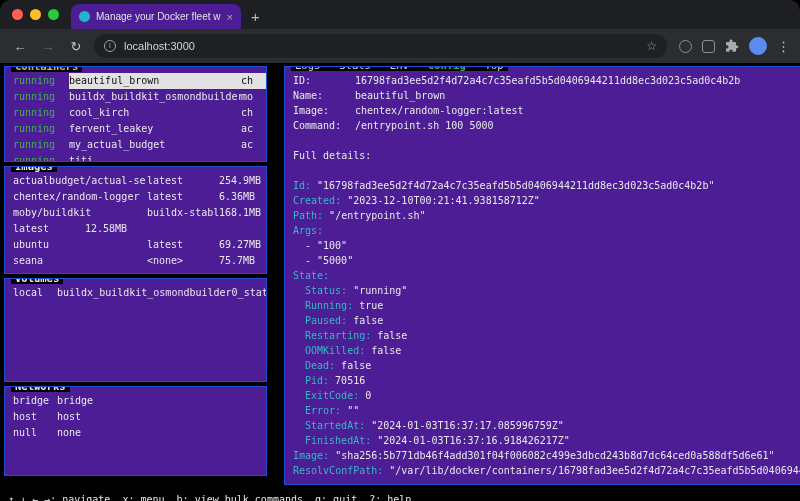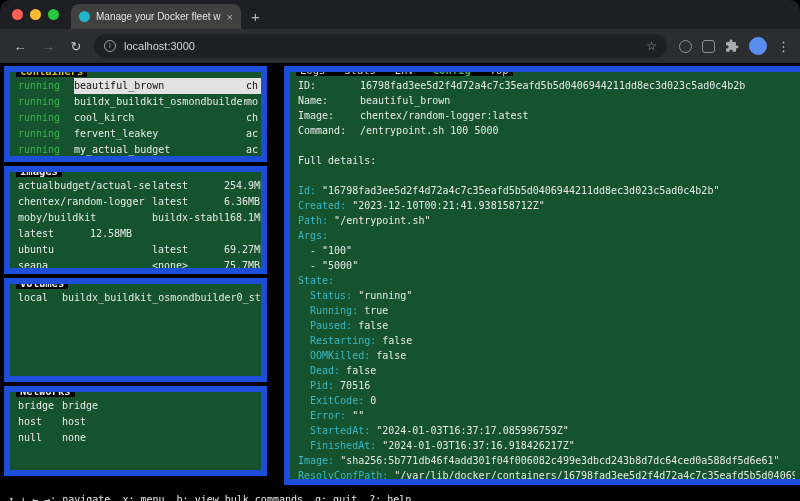--- a/index.html
+++ b/index.html
@@ -6,21 +6,21 @@
   html,body { width:800px; height:501px; background:#000; overflow:hidden; }
   body { font-family:"Liberation Sans", sans-serif; }
 
   .window { width:800px; height:501px; background:#000; border-radius:10px 10px 0 0; overflow:hidden; }
 
   
   .tabstrip { height:29px; background:#1d1f22; display:flex; align-items:flex-end; padding-left:10px; border-radius:10px 10px 0 0; }
   .traffic { display:flex; gap:7px; align-items:center; height:29px; padding:0 12px 0 2px; }
   .light { width:11px; height:11px; border-radius:50%; }
   .light.red { background:#ff5f57; } .light.yellow { background:#febc2e; } .light.green { background:#28c840; }
-  .tab { height:25px; width:170px; background:#404040; border-radius:8px 8px 0 0; display:flex; align-items:center; gap:6px; padding:0 8px; }
+  .tab { height:25px; width:170px; background:#4c1d95; border-radius:8px 8px 0 0; display:flex; align-items:center; gap:6px; padding:0 8px; }
   .favicon { width:11px; height:11px; border-radius:50%; background:#1fb6cd; flex:none; }
   .tab-title { color:#dfe1e5; font-size:10px; white-space:nowrap; overflow:hidden; flex:1; }
   .tab-close { color:#a9adb3; font-size:11px; flex:none; }
   .newtab { color:#b8bac0; font-size:15px; margin:0 0 5px 10px; line-height:1; }
 
   .toolbar { height:34px; background:#2b2d31; display:flex; align-items:center; padding:0 10px; gap:8px; }
   .navbtn { color:#c6c8cd; font-size:13px; width:20px; text-align:center; }
   .navbtn.dim { color:#6a6d73; }
   .urlpill { flex:1; height:24px; background:#1e2023; border-radius:12px; display:flex; align-items:center; padding:0 10px; gap:8px; }
   .info-icon { width:12px; height:12px; border:1px solid #9aa0a6; border-radius:50%; color:#9aa0a6; font-size:8px; line-height:10px; text-align:center; flex:none; }
@@ -29,21 +29,21 @@
   .toolbar-right { display:flex; align-items:center; gap:10px; padding-left:4px; }
   .ico { width:13px; height:13px; border:1.5px solid #8b8e94; flex:none; }
   .ico.circle { border-radius:50%; }
   .ico.square { border-radius:3px; }
   .puzzle svg { width:14px; height:14px; fill:#a9adb3; display:block; }
   .avatar { width:18px; height:18px; border-radius:50%; background:#5b8def; flex:none; }
   .kebab { color:#c6c8cd; font-size:13px; }
 
   
   .tui { position:relative; height:445px; background:#000; font-family:"DejaVu Sans Mono", monospace; font-size:10px; color:#e9e9e9; }
-  .panel { position:absolute; border:6px solid #1d4ed8; background:#14532d; overflow:hidden; }
+  .panel { position:absolute; border:1px solid #1d4ed8; background:#4c1d95; overflow:hidden; }
   .panel-title { position:absolute; top:-7px; left:6px; background:#000; padding:0 4px; font-weight:bold; font-size:10.5px; z-index:2; white-space:nowrap; }
   .t-yellow { color:#c8c23a; }
 
   .p-containers { left:4px;   top:3px;   width:263px; height:96px; }
   .p-images     { left:4px;   top:103px; width:263px; height:108px; }
   .p-volumes    { left:4px;   top:215px; width:263px; height:104px; }
   .p-networks   { left:4px;   top:323px; width:263px; height:90px; }
   .p-inspector  { left:284px; top:3px;   width:525px; height:419px; }
 
   .rows { padding-top:6px; height:100%; overflow:hidden; }

